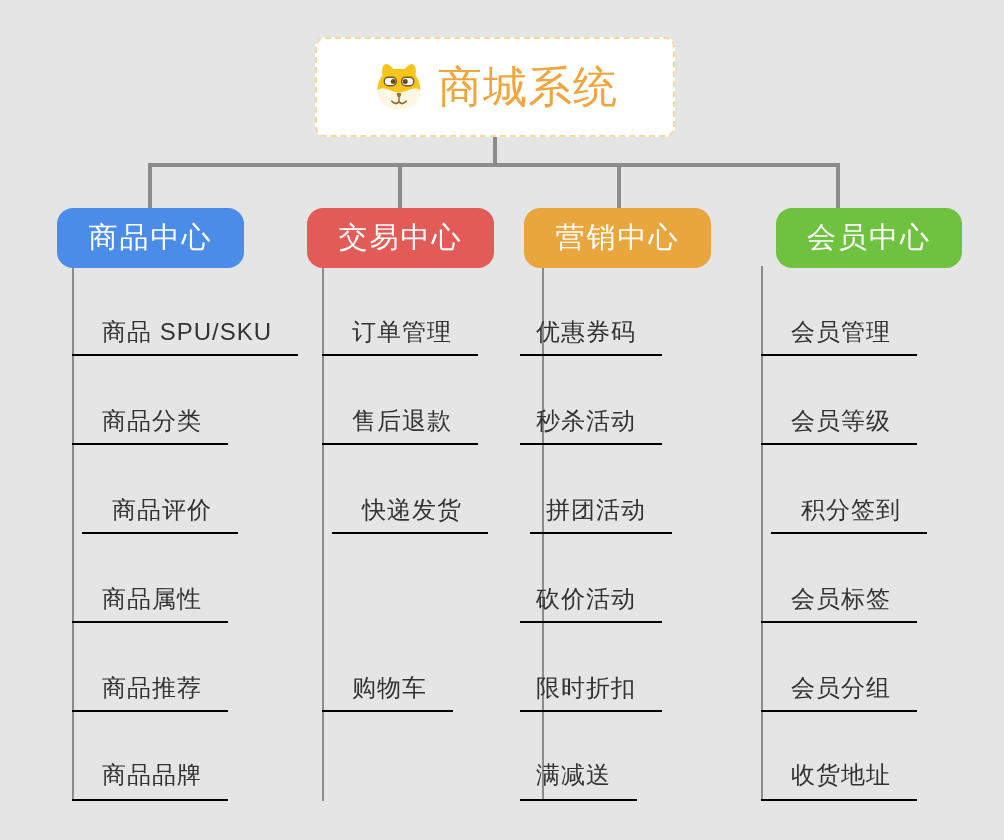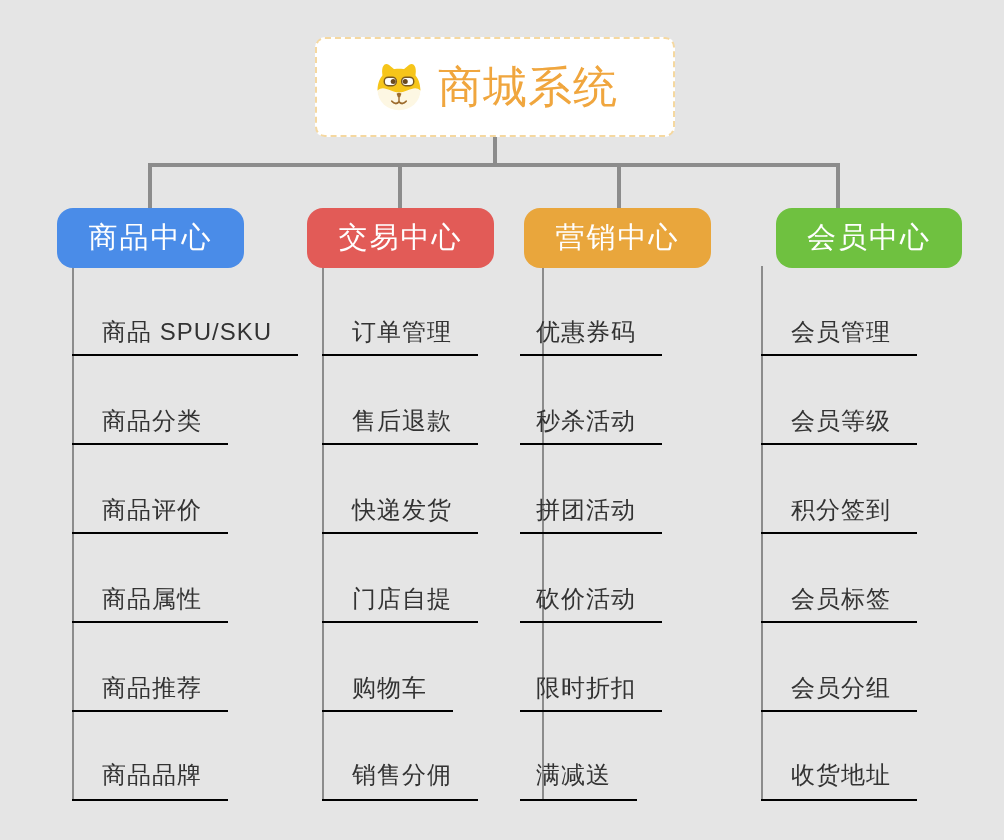--- a/index.html
+++ b/index.html
@@ -23,21 +23,21 @@
   
   .branch{position:absolute;top:208px;width:187px;height:60px;border-radius:16px;color:#ffffff;
           font-size:29px;letter-spacing:2px;display:flex;align-items:center;justify-content:center;
           white-space:nowrap;}
   .branch.b0{left:57px;} .branch.b1{left:307px;} .branch.b2{left:524px;} .branch.b3{left:745px;width:186px;}
 
   
   .leaf{position:absolute;font-size:24px;color:#333333;line-height:32px;letter-spacing:1px;
         padding:0 26px 6px 30px;border-bottom:2px solid #000000;white-space:nowrap;cursor:default;}
   .leaf.c0{left:72px;} .leaf.c1{left:322px;} .leaf.c2{left:520px;padding-left:16px;} .leaf.c3{left:761px;}
-  .leaf.r0{top:316px;} .leaf.r1{top:405px;} .leaf.r2{top:494px;}
+  .leaf.r0{top:316px;} .leaf.r1{top:405px;} .leaf.r2{top:494px;margin-left:10px;}
   .leaf.r3{top:583px;text-align:right;} .leaf.r4{top:672px;} .leaf.r5{top:761px;font-family:Liberation Mono, monospace;}
 
   .dog{width:54px;height:50px;flex:0 0 auto;}
 </style>
 </head>
 <body>
 
 <div class="canvas">
 
   <div class="line root-drop"></div>
@@ -76,23 +76,21 @@
   <div class="leaf c0 r0">商品 SPU/SKU</div>
   <div class="leaf c0 r1">商品分类</div>
   <div class="leaf c0 r2">商品评价</div>
   <div class="leaf c0 r3">商品属性</div>
   <div class="leaf c0 r4">商品推荐</div>
   <div class="leaf c0 r5">商品品牌</div>
 
   <div class="leaf c1 r0">订单管理</div>
   <div class="leaf c1 r1">售后退款</div>
   <div class="leaf c1 r2">快递发货</div>
-  <div class="leaf c1 r3">门店自提</div>
   <div class="leaf c1 r4">购物车</div>
-  <div class="leaf c1 r5">销售分佣</div>
 
   <div class="leaf c2 r0">优惠券码</div>
   <div class="leaf c2 r1">秒杀活动</div>
   <div class="leaf c2 r2">拼团活动</div>
   <div class="leaf c2 r3">砍价活动</div>
   <div class="leaf c2 r4">限时折扣</div>
   <div class="leaf c2 r5">满减送</div>
 
   <div class="leaf c3 r0">会员管理</div>
   <div class="leaf c3 r1">会员等级</div>

